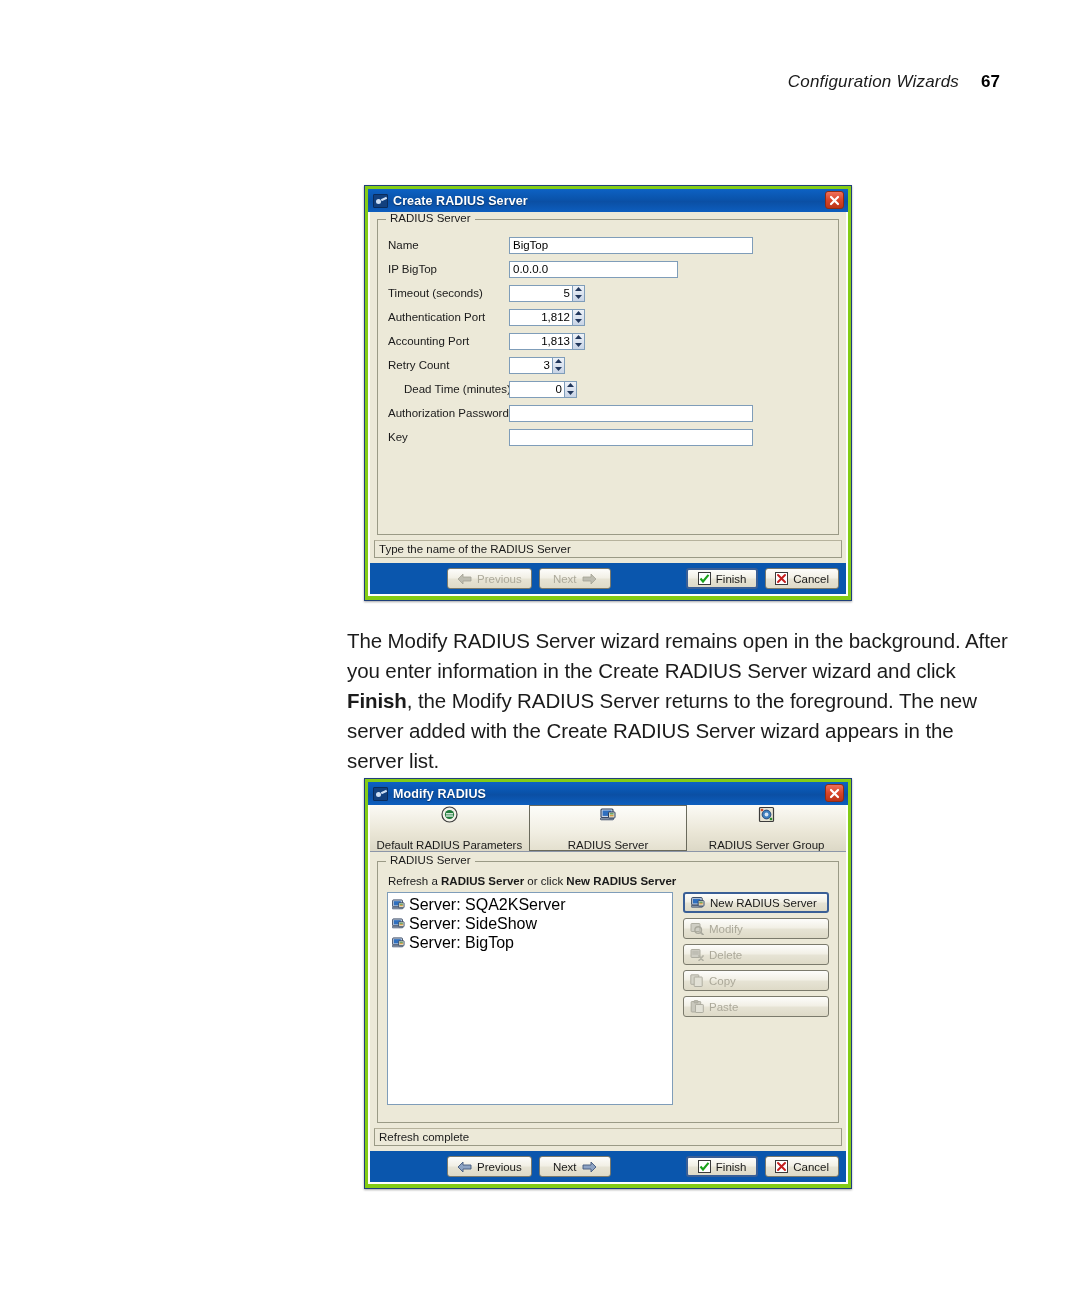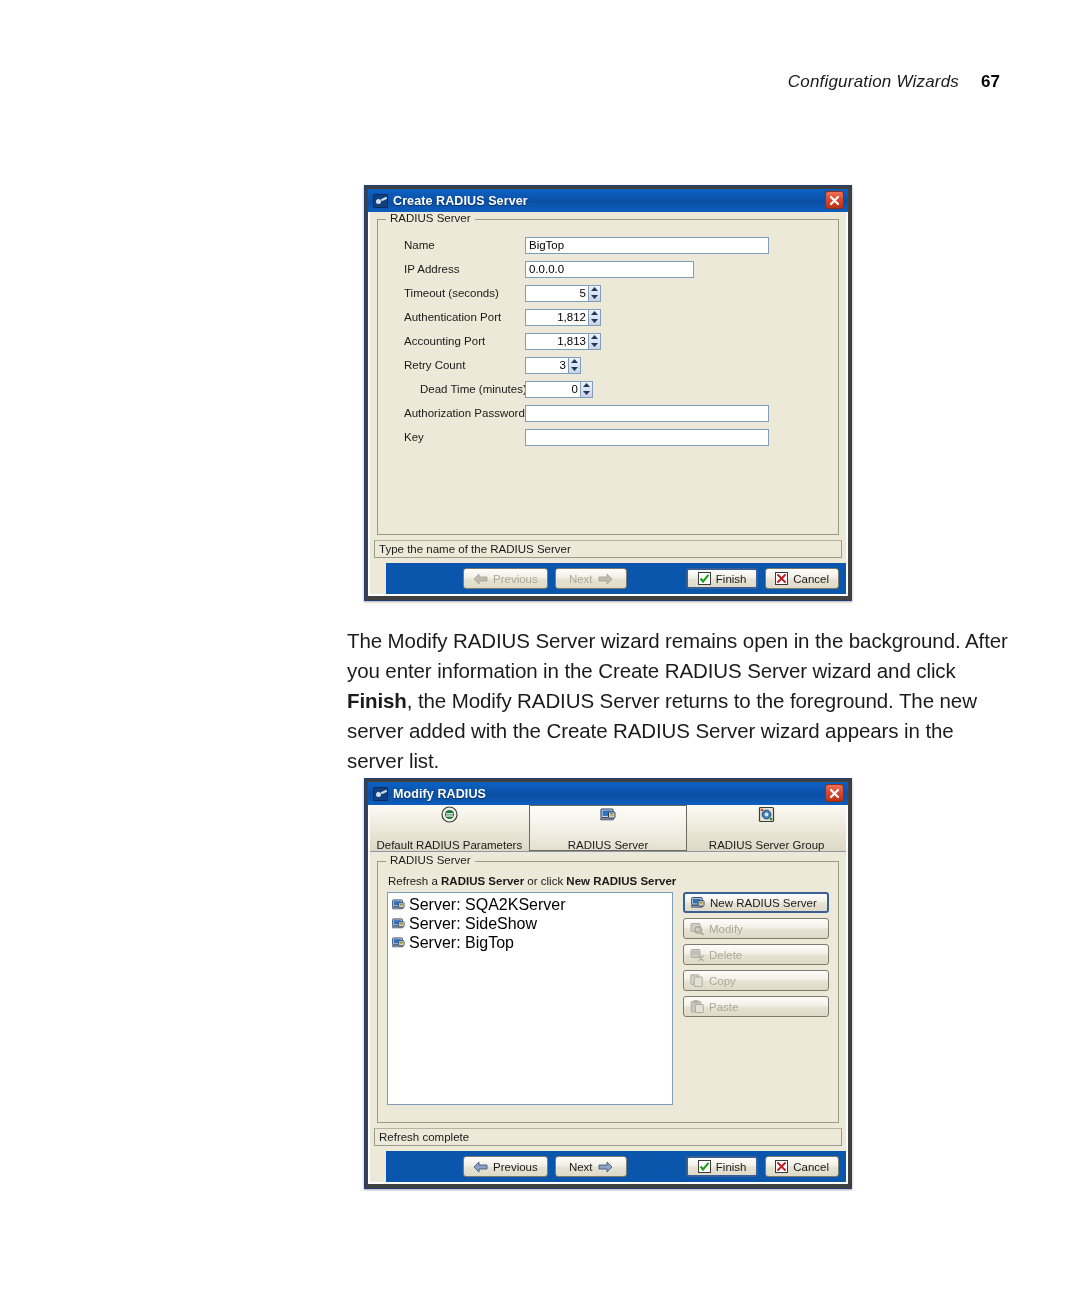--- a/index.html
+++ b/index.html
@@ -28,21 +28,21 @@
   .body-copy {
     position:absolute; left:347px; top:626px; width:666px;
     font-size:20.5px; line-height:30px; color:#1b1b1b;
     letter-spacing:-0.1px;
   }
   .body-copy b { font-weight:bold; }
 
   
   .dialog {
     position:absolute;
-    background:#404040;
+    background:#84cc16;
     border:1px solid #1f3f7a;
     padding:3px 3px 4px 3px;
     box-shadow:0 1px 2px rgba(0,0,0,.35);
   }
   .titlebar {
     height:23px;
     background:linear-gradient(to bottom,#0d62c4 0%,#0a53ab 45%,#0b4fa4 55%,#0d5ebe 100%);
     display:flex; align-items:center;
     padding:0 3px 0 5px;
     position:relative;
@@ -103,21 +103,21 @@
     background:#ece9d8; padding:0 4px;
     font-size:11.5px; color:#1a1a1a; white-space:nowrap;
   }
 
   
   .form-row {
     display:flex; align-items:center;
     height:22px; margin-bottom:2px;
   }
   .form-row .lbl {
-    font-size:11.5px; color:#1a1a1a; white-space:nowrap;margin-left:16px;
+    font-size:11.5px; color:#1a1a1a; white-space:nowrap;
   }
   .field {
     background:#ffffff;
     border:1px solid #7f9db9;
     height:17px;
     font-size:11.5px; color:#000;
     padding:0 3px;
     display:flex; align-items:center;
   }
   .field.num { justify-content:flex-end; padding-right:2px; }
@@ -147,21 +147,20 @@
     font-size:11.5px; color:#1a1a1a;
   }
 
   
   .buttonbar {
     background:#0a56ad;
     height:31px;
     display:flex; align-items:center;
     padding:0 7px;
     position:relative;
-    margin-left:16px;
   }
   .btn {
     height:21px;
     min-width:72px;
     background:linear-gradient(to bottom,#fdfdfb 0%,#f2f0e6 45%,#e6e3d4 55%,#dedac7 100%);
     border:1px solid #7b7a6c;
     border-radius:3px;
     display:inline-flex; align-items:center; justify-content:center;
     gap:5px;
     font-size:11.5px; color:#1a1a1a;
@@ -250,21 +249,21 @@
     <div class="content-area" style="padding:7px 7px 0 7px;">
       <div class="groupbox" style="height:316px; padding-top:14px;">
         <span class="gb-title">RADIUS Server</span>
 
         <div class="form-row">
           <span class="lbl" style="width:121px;">Name</span>
           <span class="field" style="width:244px;">BigTop</span>
         </div>
 
         <div class="form-row">
-          <span class="lbl" style="width:121px;">IP Address</span>
+          <span class="lbl" style="width:121px;">IP BigTop</span>
           <span class="field" style="width:169px;">0.0.0.0</span>
         </div>
 
         <div class="form-row">
           <span class="lbl" style="width:121px;">Timeout (seconds)</span>
           <span class="spinner">
             <span class="field num" style="width:64px;">5</span>
             <span class="spin-btns">
               <span>
                   <svg width="7" height="4" viewBox="0 0 7 4">

